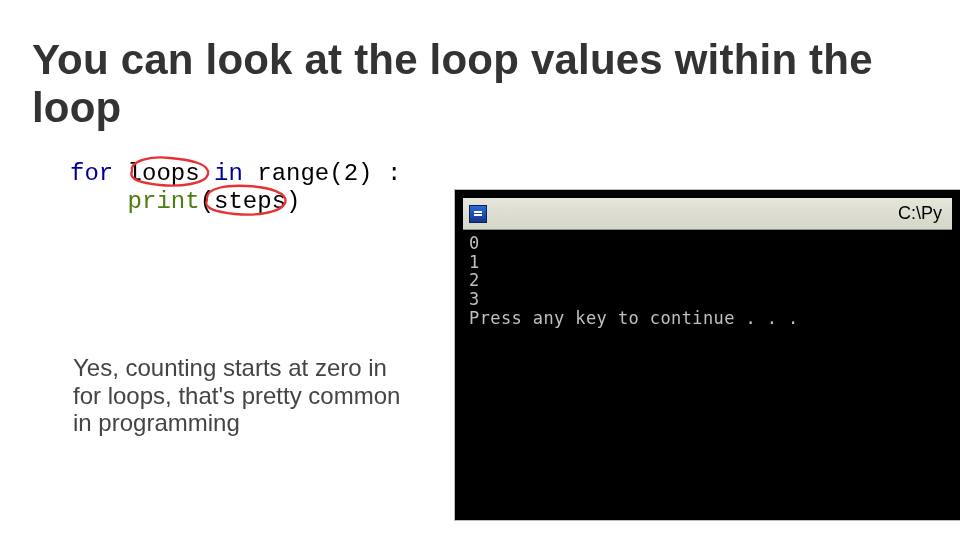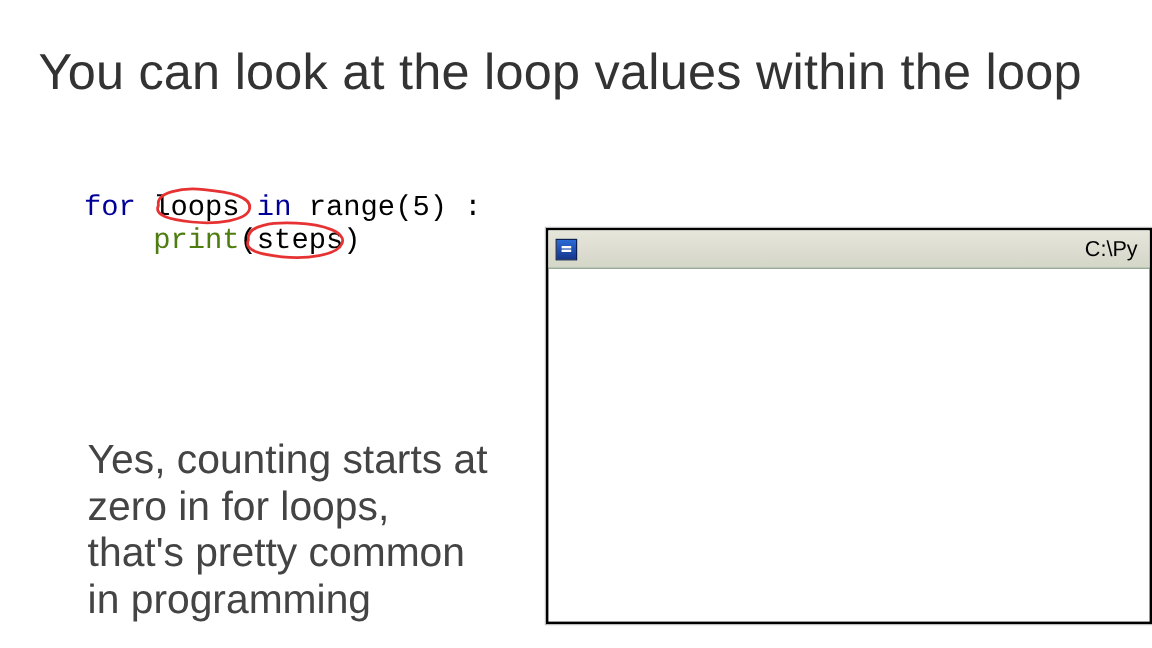--- a/index.html
+++ b/index.html
@@ -11,21 +11,21 @@
     font-weight: 300;
     overflow: hidden;
     position: relative;
   }
 
   .title {
     position: absolute;
     left: 32px;
     top: 8px;
     font-size: 42px;
-    font-weight: 400;
+    font-weight: 700;
     color: #333;
     letter-spacing: 0.2px;
   }
 
   .code-block {
     position: absolute;
     left: 70px;
     top: 160px;
     font-family: Consolas, "Courier New", monospace;
     font-size: 24px;
@@ -54,34 +54,34 @@
     pointer-events: none;
   }
   .circle1 svg, .circle2 svg { width: 100%; height: 100%; overflow: visible; }
   .circ-path { fill: none; stroke: #e63232; stroke-width: 2.3; }
 
   .note {
     position: absolute;
     left: 73px;
     top: 330px;
     width: 340px;
-    font-size: 34px;
+    font-size: 24px;
     font-weight: 100;
     color: #444;
     line-height: 1.15;
   }
 
   
   .term-window {
     position: absolute;
     left: 455px;
     top: 190px;
     width: 505px; 
     height: 330px;
-    border: 2px solid #000000;
+    border: 8px solid #000000;
     box-shadow: 0 0 0 1px #bbb;
   }
   .term-titlebar {
     height: 32px;
     background: linear-gradient(#e6e6da, #d4d6c8);
     border-bottom: 1px solid #7f967f;
     display: flex;
     align-items: center;
     padding: 0 6px;
     font-family: "Segoe UI", Tahoma, sans-serif;
@@ -119,34 +119,40 @@
     line-height: 1.1;
     white-space: pre;
     letter-spacing: 0.4px;
   }
 </style>
 </head>
 <body>
 
 <h1 class="title">You can look at the loop values within the loop</h1>
 
-<div class="code-block"><span class="kw">for</span><span class="plain"> loops </span><span class="kw">in</span><span class="plain"> range(5) :</span>
+<div class="code-block"><span class="kw">for</span><span class="plain"> loops </span><span class="kw">in</span><span class="plain"> range(2) :</span>
 <span class="plain">    </span><span class="func">print</span><span class="plain">(steps)</span></div>
 
 <div class="circle1">
   <svg viewBox="0 0 92 32">
     <path class="circ-path" d="M10 16 C8 5, 30 1, 48 3 C70 5, 88 9, 86 19 C84 29, 58 32, 38 30 C20 28, 6 25, 10 16 Z"></path>
   </svg>
 </div>
 <div class="circle2">
   <svg viewBox="0 0 98 34">
     <path class="circ-path" d="M12 17 C10 4, 34 2, 52 3 C74 4, 94 10, 90 20 C86 30, 60 33, 40 31 C22 29, 8 26, 12 17 Z"></path>
   </svg>
 </div>
 
 <p class="note">Yes, counting starts at zero in for loops, that's pretty common in programming</p>
 
 <div class="term-window">
   <div class="term-titlebar">
     <span class="term-icon"></span>
     <span class="term-title-text">C:\Py</span>
   </div>
+  <div class="term-body"><span>0</span>
+<span>1</span>
+<span>2</span>
+<span>3</span>
+<span>Press any key to continue . . .</span>
+</div>
 </div>
 
 </body></html>

